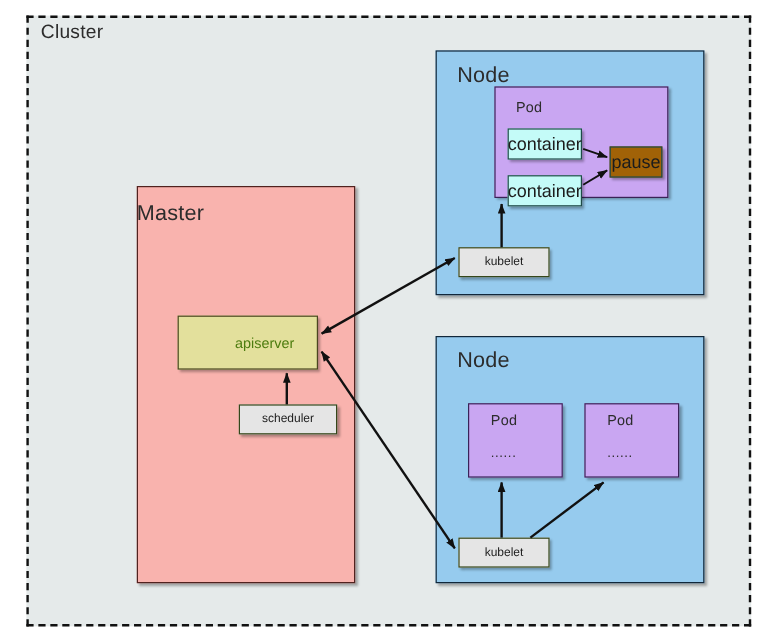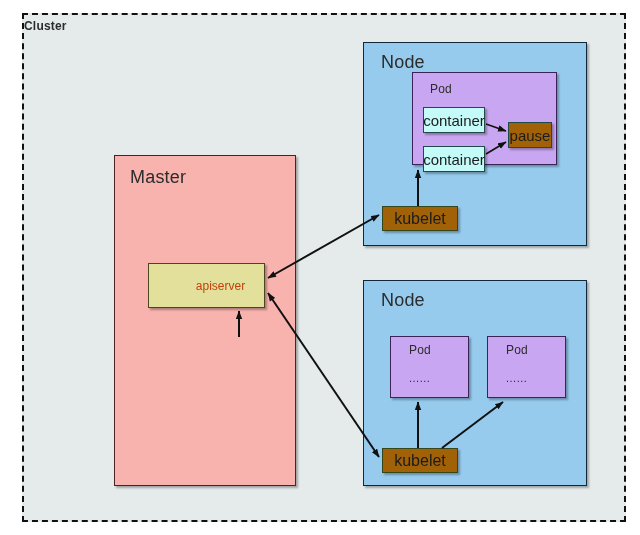--- a/index.html
+++ b/index.html
@@ -32,29 +32,29 @@
     border: 2px dashed #111111;
     background: #e5eaea;
   }
   .title-label {
     position: absolute;
     font-size: 18px;
     color: #2c2c2c;
     white-space: nowrap;
     letter-spacing: 0.2px;
   }
-  .cluster-title { left: 24px; top: 19px; font-size: 12px; font-weight: bold; }
+  .cluster-title { left: 34px; top: 19px; font-size: 16px; }
 
   
   #master {
     left: 114px; top: 155px; width: 182px; height: 331px;
     background: #f9b3ae;
     border-color: #50221f;
   }
-  .master-title { left: 130px; top: 167px; }
+  .master-title { left: 114px; top: 167px; }
 
   
   .node {
     background: #96cbee;
     border-color: #11273a;
   }
   #node1 { left: 363px; top: 42px; width: 224px; height: 204px; }
   #node2 { left: 363px; top: 280px; width: 224px; height: 206px; }
   .node1-title { left: 381px; top: 52px; }
   .node2-title { left: 381px; top: 290px; }
@@ -91,35 +91,35 @@
   .container-box {
     background: #c4fbf8;
     border-color: #1f4a48;
   }
   #container1 { left: 423px; top: 107px; width: 62px; height: 26px; }
   #container2 { left: 423px; top: 146px; width: 62px; height: 26px; }
   #pause { left: 508px; top: 122px; width: 44px; height: 26px;
            background: #a16207; border-color: #1f4a48; }
 
   .green-box {
-    background: #a16207;
+    background: #e5e5e5;
     border-color: #35471a;
-    font-size: 16px;
+    font-size: 10px;
     color: #1c1c1c;
   }
   #kubelet1 { left: 382px; top: 206px; width: 76px; height: 25px; }
   #kubelet2 { left: 382px; top: 448px; width: 76px; height: 25px; }
   #scheduler { left: 199px; top: 337px; width: 82px; height: 25px; }
 
   #apiserver {
     left: 148px; top: 263px; width: 117px; height: 45px;
     background: #e3e09c;
     border-color: #4a4620;
     font-size: 12px;
-    color: #c2410c;
+    color: #4d7c0f;
     padding-left: 28px;
   }
 
   #arrows {
     position: absolute;
     left: 0; top: 0;
     width: 640px; height: 535px;
     pointer-events: none;
   }
 </style>
@@ -128,20 +128,21 @@
 
 <div id="canvas">
 
   <div id="cluster"></div>
   <div class="title-label cluster-title">Cluster</div>
 
   <div class="box" id="master"></div>
   <div class="title-label master-title">Master</div>
 
   <div class="box cbox" id="apiserver">apiserver</div>
+  <div class="box cbox green-box" id="scheduler">scheduler</div>
 
   <div class="box node" id="node1"></div>
   <div class="title-label node1-title">Node</div>
 
   <div class="box pod" id="pod1"></div>
   <div class="title-label pod1-title">Pod</div>
 
   <div class="box cbox container-box" id="container1">container</div>
   <div class="box cbox container-box" id="container2">container</div>
   <div class="box cbox" id="pause">pause</div>

